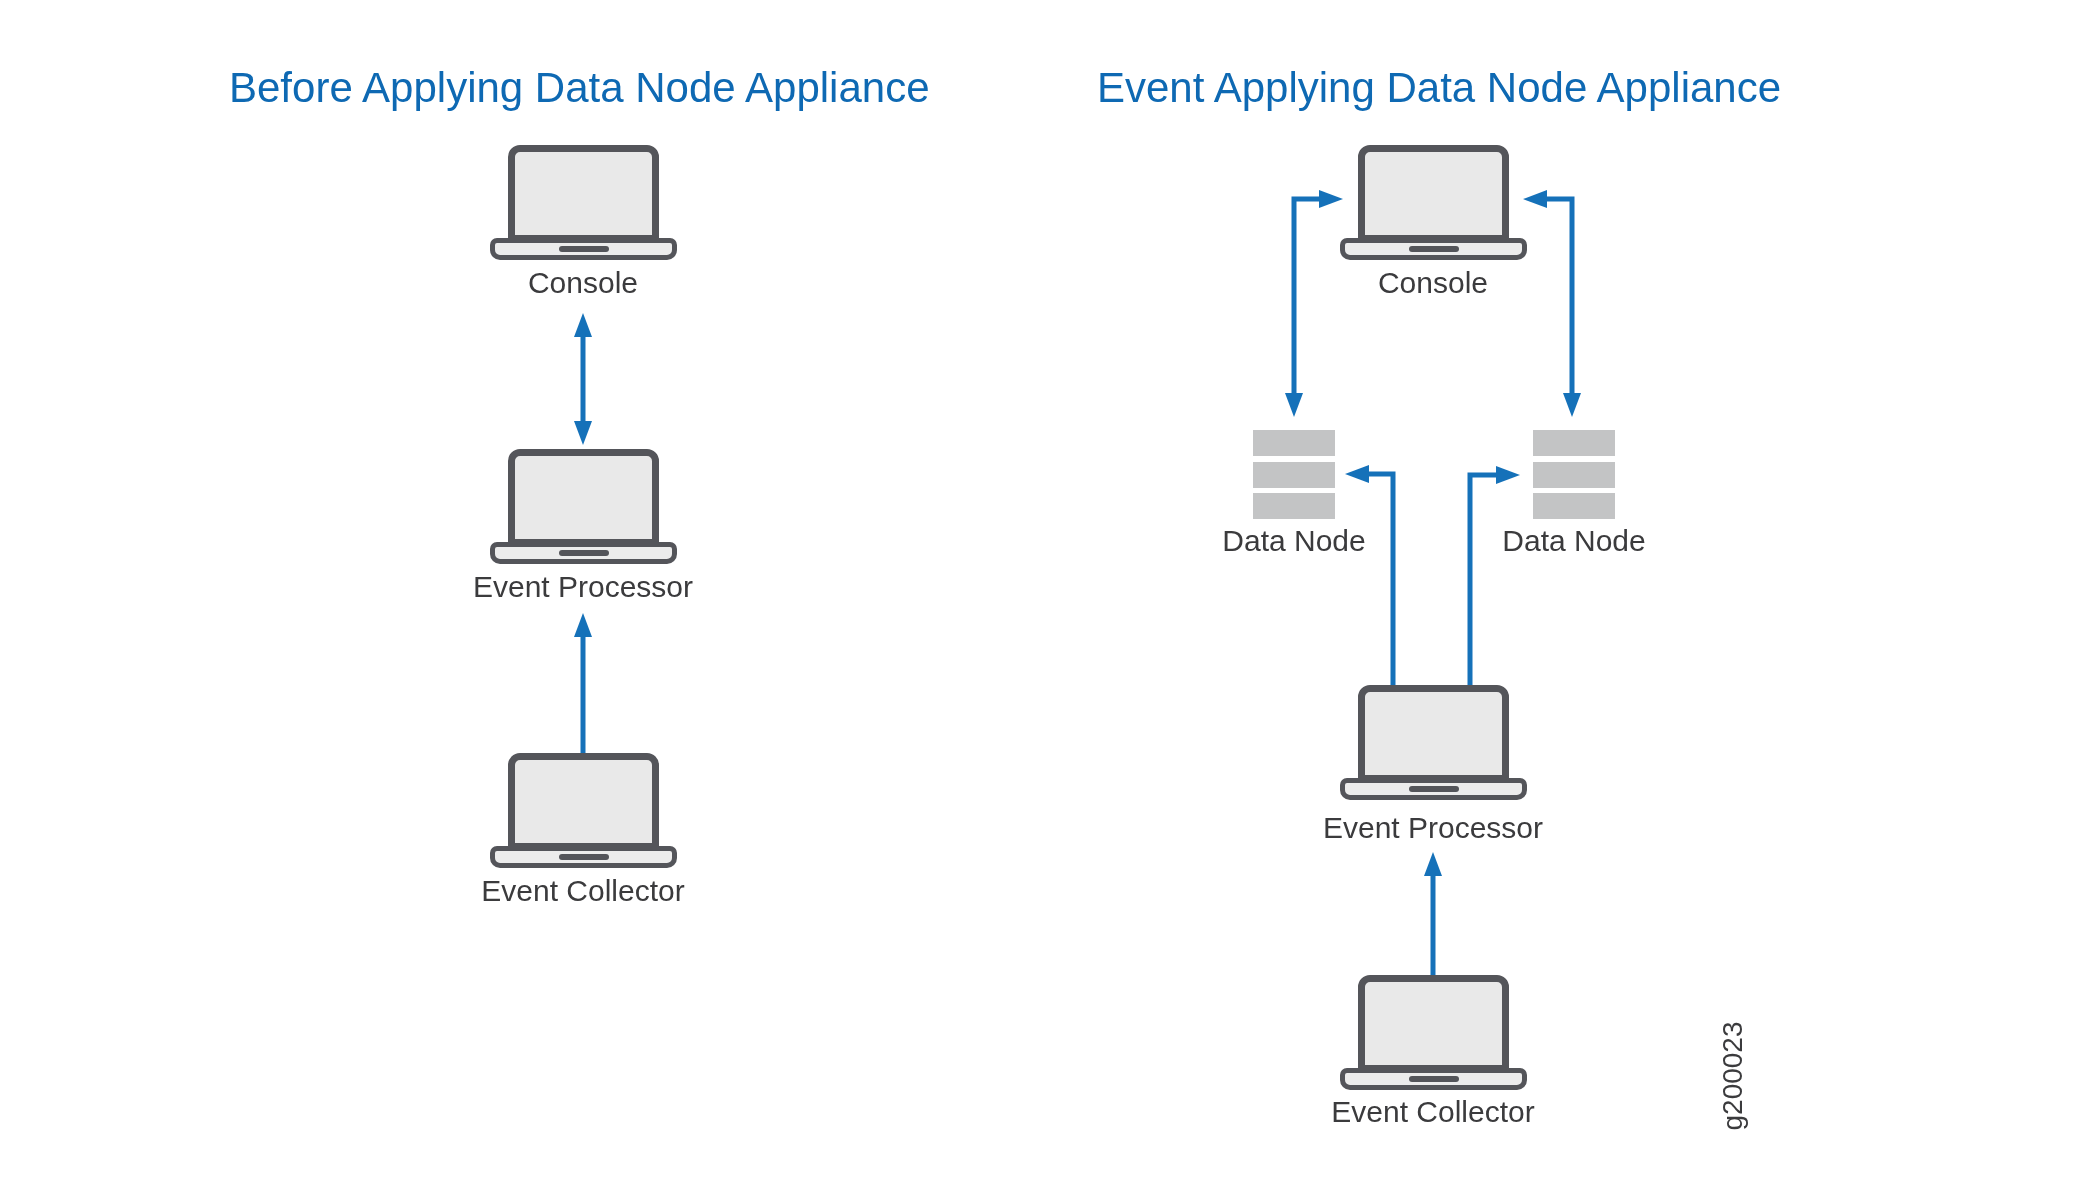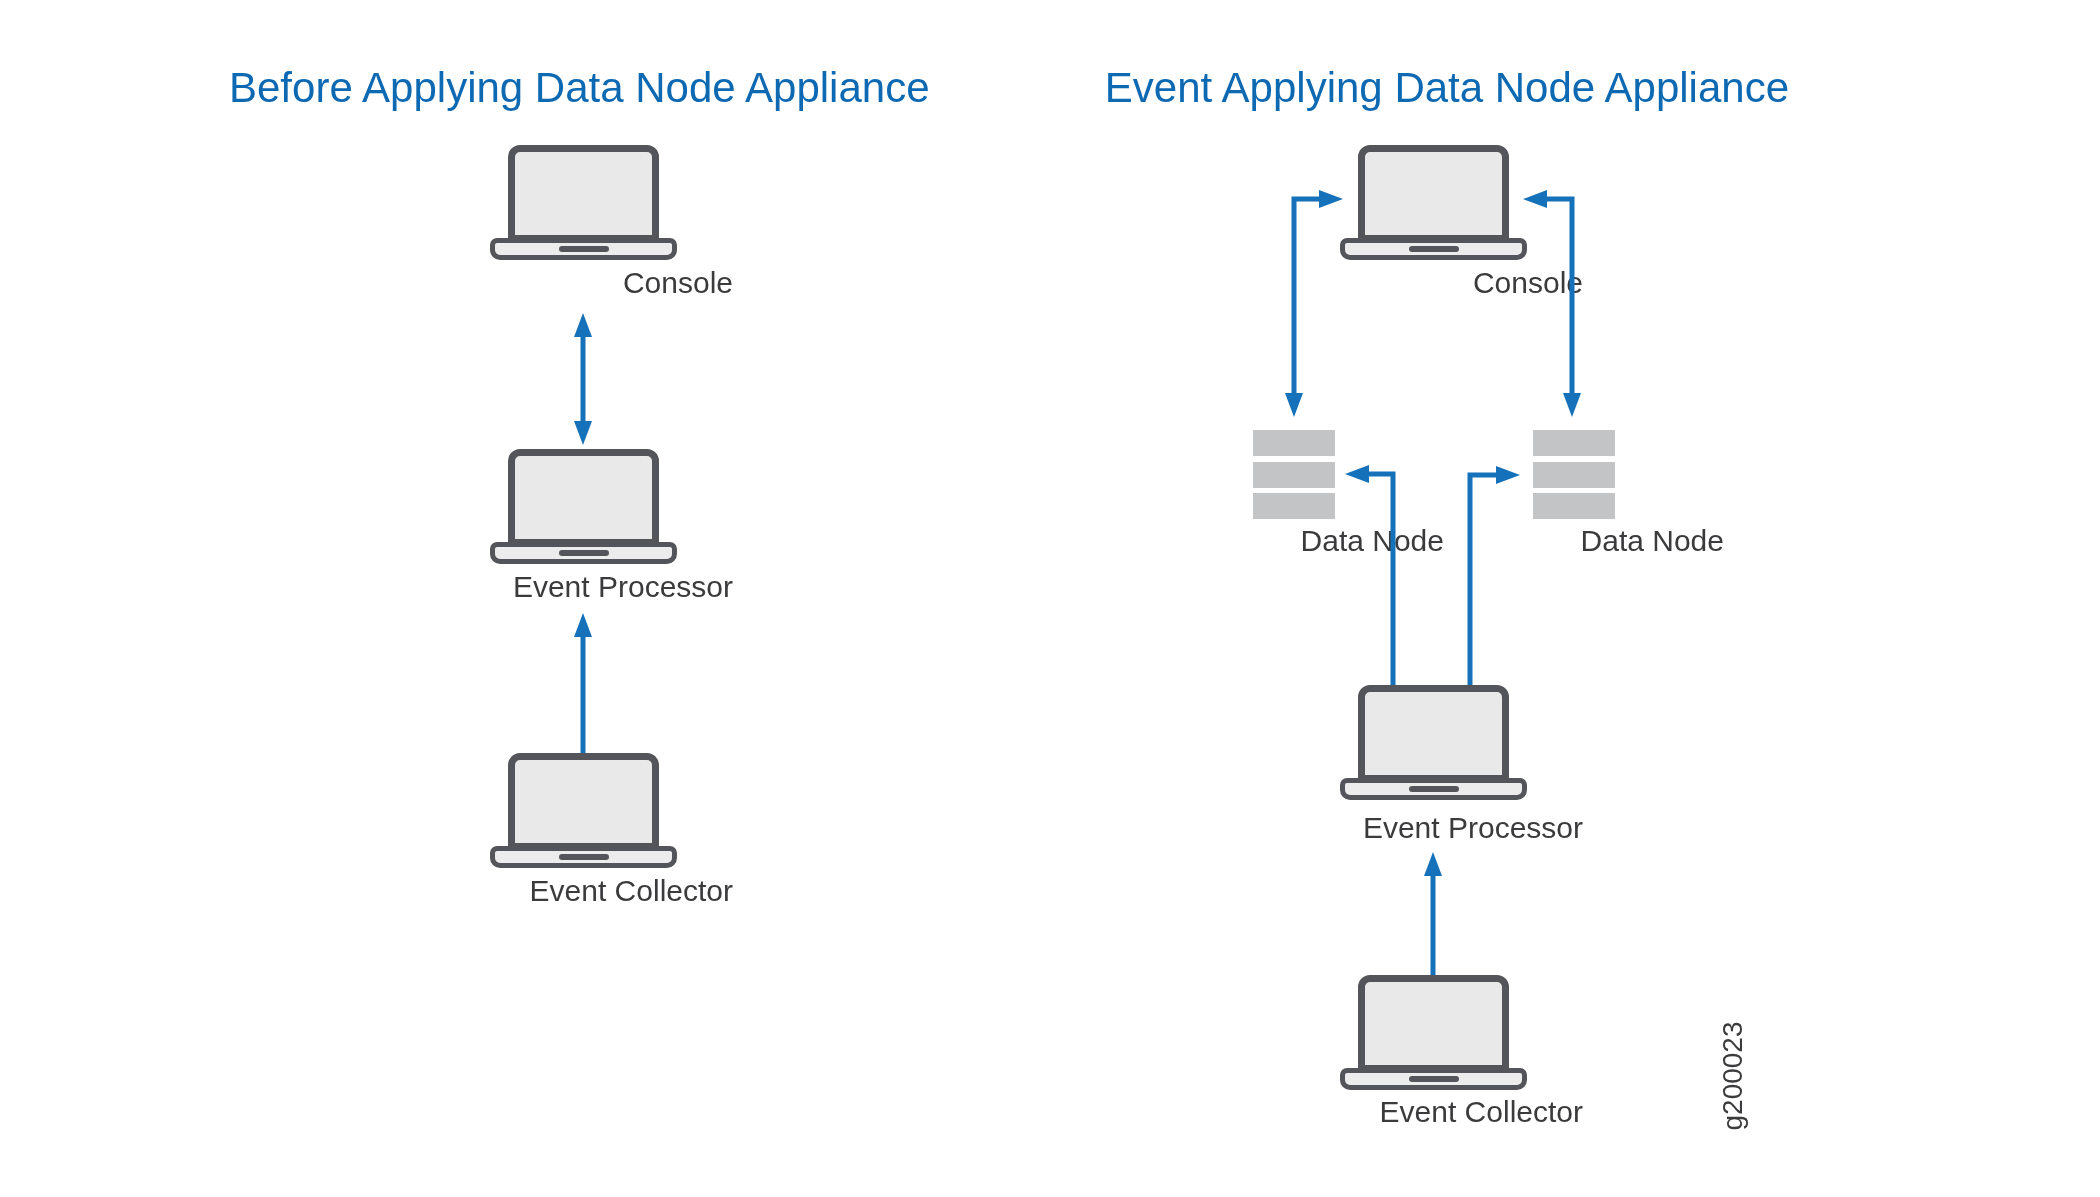--- a/index.html
+++ b/index.html
@@ -8,29 +8,29 @@
     position: relative;
     background: #ffffff;
     overflow: hidden;
     font-family: "Liberation Sans", sans-serif;
   }
   .panel-title {
     position: absolute;
     font-size: 42px;
     line-height: 48px;
     color: #0E69B3;
-    text-align: right;
+    text-align: center;
     white-space: nowrap;
   }
   .node-label {
     position: absolute;
     font-size: 30px;
     line-height: 34px;
     color: #3B3B3D;
-    text-align: right;
+    text-align: center;
     white-space: nowrap;
   }
   .laptop { position: absolute; width: 187px; height: 115px; }
   .lap-screen {
     position: absolute; left: 18px; top: 0;
     width: 151px; height: 97px;
     box-sizing: border-box;
     border: 7px solid #54555A;
     border-radius: 12px 12px 0 0;
     background: #E9E9E9;

